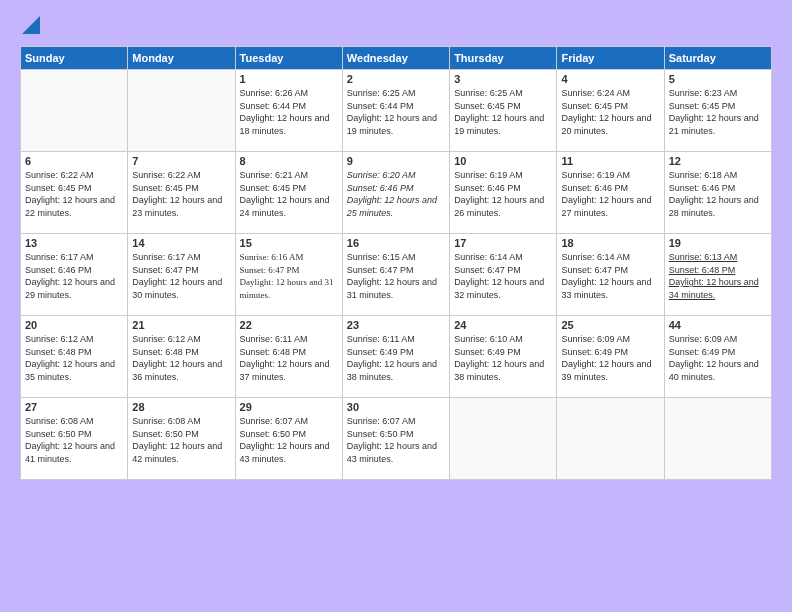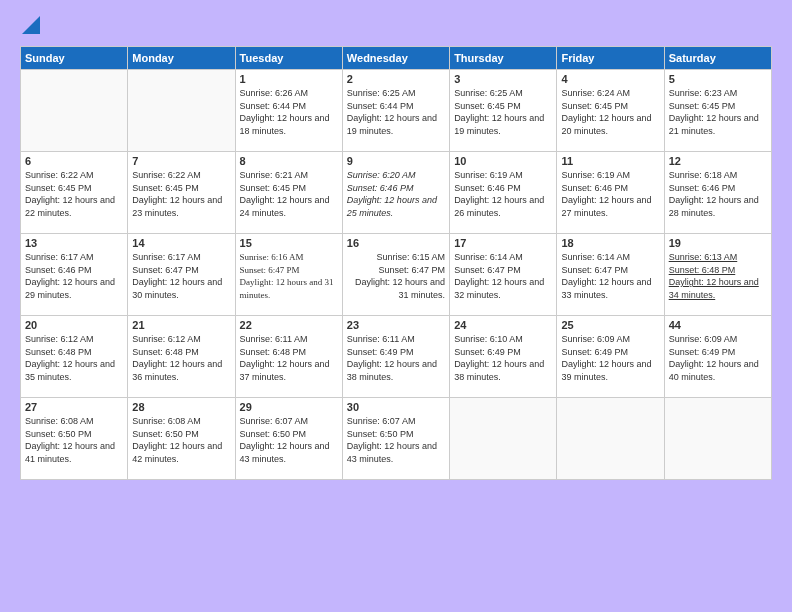--- a/index.html
+++ b/index.html
@@ -207,21 +207,21 @@
 Daylight: 12 hours and 30 minutes.</div>
           </td>
           <td>
             <span class="day-num">15</span>
             <div class="day-info" style="white-space: pre-line; font-family: Liberation Serif, serif;">Sunrise: 6:16 AM
 Sunset: 6:47 PM
 Daylight: 12 hours and 31 minutes.</div>
           </td>
           <td>
             <span class="day-num">16</span>
-            <div class="day-info" style="white-space: pre-line; text-align: right;">Sunrise: 6:15 AM
+            <div class="day-info" style="white-space: pre-line;">Sunrise: 6:15 AM
 Sunset: 6:47 PM
 Daylight: 12 hours and 31 minutes.</div>
           </td>
           <td>
             <span class="day-num">17</span>
             <div class="day-info" style="white-space: pre-line;">Sunrise: 6:14 AM
 Sunset: 6:47 PM
 Daylight: 12 hours and 32 minutes.</div>
           </td>
           <td>

